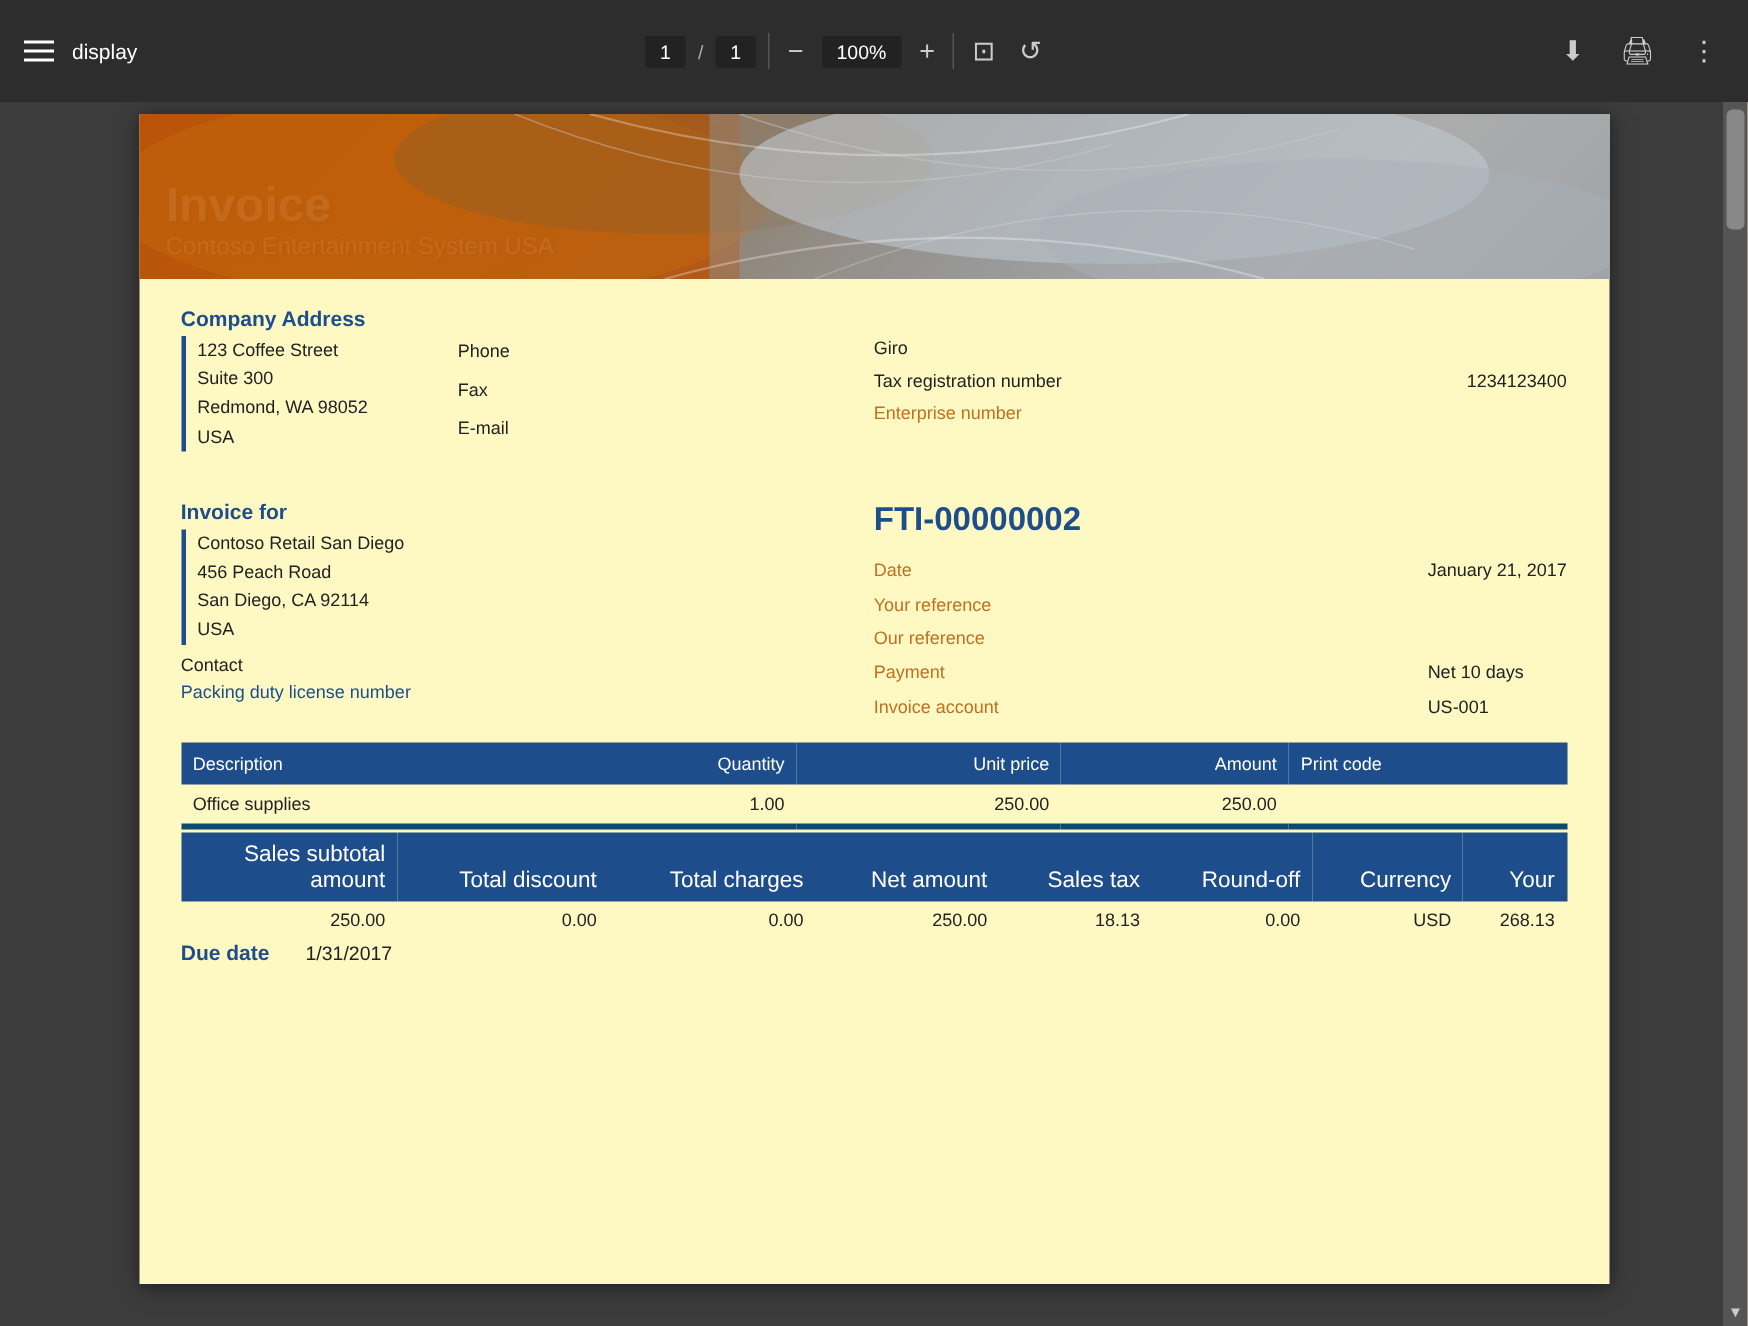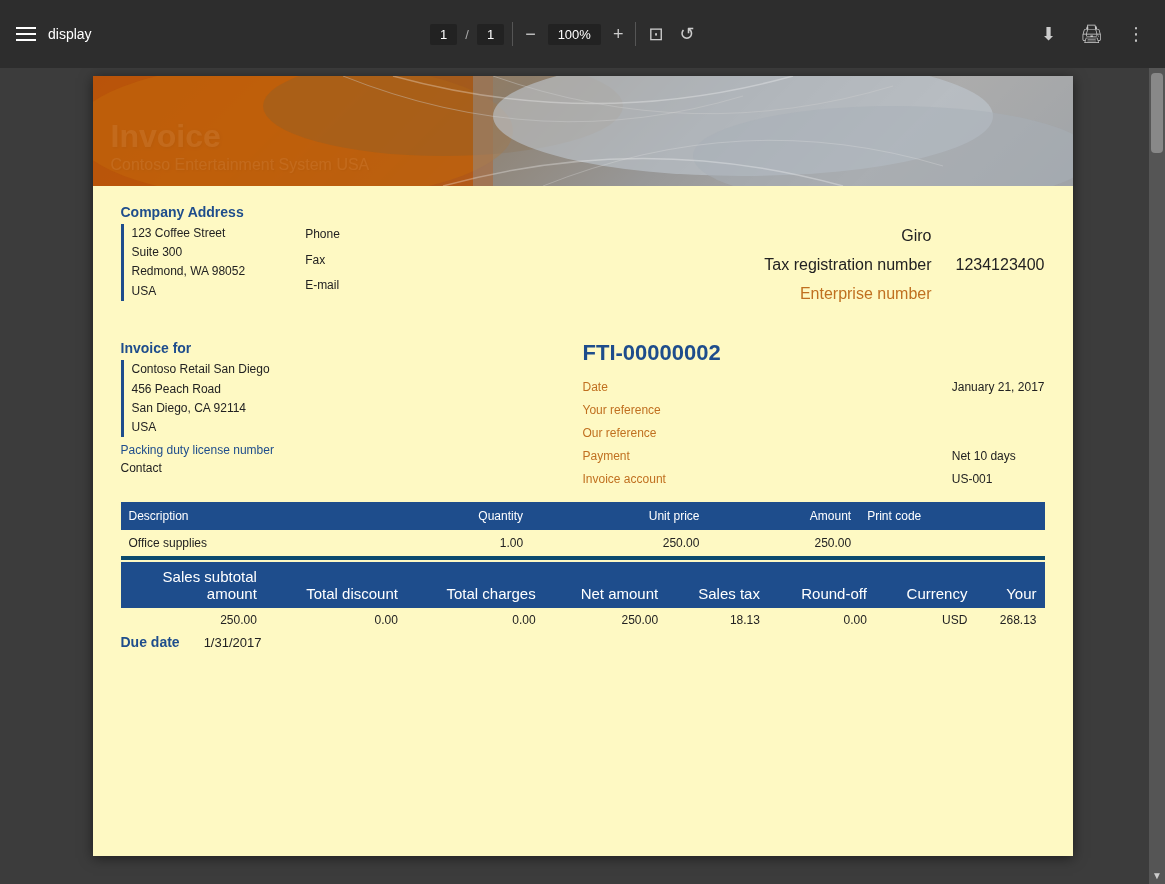--- a/index.html
+++ b/index.html
@@ -140,23 +140,22 @@
       font-size: 12px;
       line-height: 1.8;
     }
     .addr-grid .label { color: #222; }
     .addr-grid .value { color: #222; }
 
     .right-info {
       display: grid;
       grid-template-columns: 1fr auto;
       gap: 0 24px;
-      font-size: 16px;
+      font-size: 12px;
       line-height: 1.8;
-      text-align: right;
     }
     .right-info .orange { color: #c07020; }
 
     
     .invoice-for-section {
       display: flex;
       margin-bottom: 0;
       margin-top: 32px;
     }
     .inv-for-left {
@@ -364,24 +363,24 @@
           <div class="inv-for-addr">
             <div class="addr-bar"></div>
             <div class="addr-text">
               <div>Contoso Retail San Diego</div>
               <div>456 Peach Road</div>
               <div>San Diego, CA 92114</div>
               <div>USA</div>
             </div>
           </div>
           <div class="contact-row">
+            <span class="contact-label">Contact</span>
+          </div>
+          <div class="contact-row">
             <span class="packing-label">Packing duty license number</span>
-          </div>
-          <div class="contact-row">
-            <span class="contact-label">Contact</span>
           </div>
         </div>
         <div class="inv-for-right">
           <div class="invoice-number">FTI-00000002</div>
           <div class="inv-detail-grid">
             <span class="orange">Date</span>
             <span class="val">January 21, 2017</span>
             <span class="orange">Your reference</span>
             <span class="val"></span>
             <span class="orange">Our reference</span>

